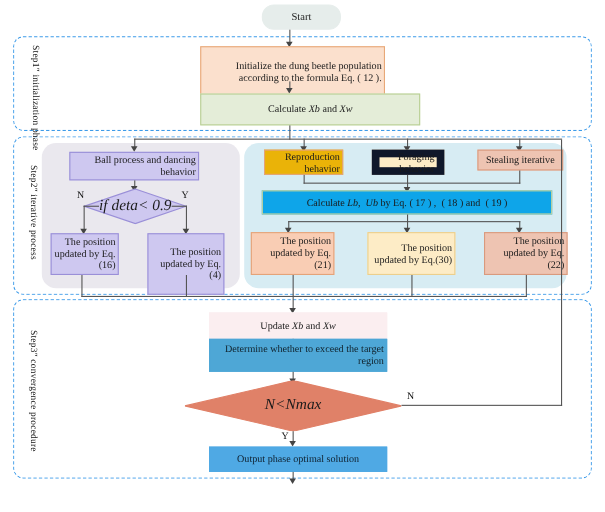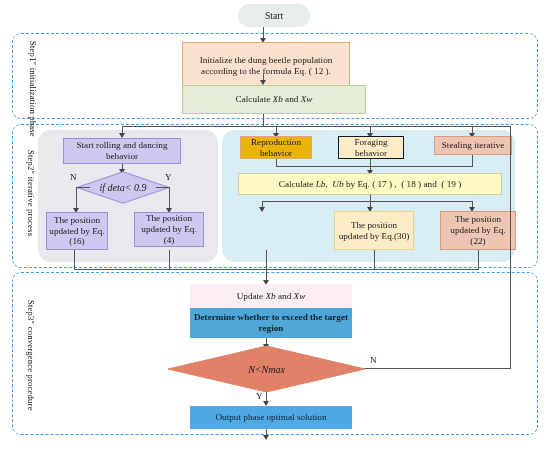--- a/index.html
+++ b/index.html
@@ -2,21 +2,21 @@
 <html><head>
 <meta charset="utf-8">
 <style>
   html,body{margin:0;padding:0;background:#ffffff;}
   body{width:550px;height:465px;position:relative;overflow:hidden;
        font-family:"Liberation Serif","DejaVu Serif",serif;color:#1a1a1a;}
   #stage{position:absolute;left:0;top:0;width:550px;height:465px;}
 
   
   .node{position:absolute;box-sizing:border-box;display:flex;align-items:center;
-        justify-content:center;text-align:center;line-height:1.18;
+        justify-content:center;text-align:right;line-height:1.18;
         font-size:9.2px;padding:1px 2px;}
   .term{border-radius:11px;background:#e6edeb;border:1px solid #e6edeb;font-size:9.6px;}
 
   
   .phase{position:absolute;box-sizing:border-box;border:1.3px dashed #3d9be9;
          border-radius:9px;background:transparent;}
 
   
   .panel{position:absolute;box-sizing:border-box;border-radius:13px;}
   .panel-left{background:#eae8ee;}
@@ -31,21 +31,21 @@
   .hline{position:absolute;height:1.4px;background:#555;}
   .arrow{position:absolute;width:0;height:0;border-left:3.6px solid transparent;
          border-right:3.6px solid transparent;border-top:5.2px solid #444;}
   .elab{position:absolute;font-size:9px;color:#111;}
 
   
   .diamond{position:absolute;box-sizing:border-box;}
   .diamond .dshape{position:absolute;left:0;top:0;width:100%;height:100%;}
   .diamond .dtext{position:absolute;left:0;top:0;width:100%;height:100%;
         display:flex;align-items:center;justify-content:center;text-align:center;
-        font-size:10px;font-style:italic;}
+        font-size:14px;font-style:italic;}
 </style>
 </head>
 <body>
 
 <div id="stage">
 
   <div class="phase" style="left:12px;top:33px;width:526px;height:86px;"></div>
   <div class="phase" style="left:12px;top:124px;width:526px;height:144px;"></div>
   <div class="phase" style="left:12px;top:272px;width:526px;height:163px;"></div>
 
@@ -60,21 +60,21 @@
 
   <div class="vline" style="left:263px;top:27px;height:13px;"></div>
   <div class="arrow" style="left:260px;top:38px;"></div>
 
   <div class="node" style="left:182px;top:42px;width:168px;height:48px;
               background:#fbe0cd;border:1px solid #e8a878;">Initialize the dung beetle population according to the formula Eq. ( 12 ).</div>
 
   <div class="vline" style="left:263px;top:74px;height:8px;"></div>
   <div class="arrow" style="left:260px;top:80px;"></div>
 
-  <div class="node" style="left:182px;top:85px;width:184px;height:29px;
+  <div class="node" style="left:182px;top:85px;width:200px;height:29px;
               background:#e4edd8;border:1px solid #b9cf94;">
     <span>Calculate&nbsp;<i>Xb</i>&nbsp;and&nbsp;<i>Xw</i></span>
   </div>
 
   <div class="vline" style="left:263px;top:114px;height:13px;"></div>
 
   <div class="hline" style="left:122px;top:126px;width:389px;"></div>
 
   <div class="vline" style="left:122px;top:126px;height:9px;"></div>
   <div class="arrow" style="left:119px;top:133px;"></div>
@@ -82,21 +82,21 @@
   <div class="vline" style="left:276px;top:126px;height:9px;"></div>
   <div class="arrow" style="left:273px;top:133px;"></div>
 
   <div class="vline" style="left:370px;top:126px;height:9px;"></div>
   <div class="arrow" style="left:367px;top:133px;"></div>
 
   <div class="vline" style="left:472px;top:126px;height:9px;"></div>
   <div class="arrow" style="left:469px;top:133px;"></div>
 
   <div class="node" style="left:63px;top:138px;width:118px;height:26px;
-              background:#cec8f0;border:1px solid #9a8fd8;">Start rolling and dancing behavior</div>
+              background:#cec8f0;border:1px solid #9a8fd8;">Ball process and dancing behavior</div>
 
   <div class="vline" style="left:122px;top:164px;height:7px;"></div>
   <div class="arrow" style="left:119px;top:169px;"></div>
 
   <div class="diamond" style="left:76px;top:171px;width:94px;height:33px;">
     <svg class="dshape" viewBox="0 0 94 33" preserveAspectRatio="none">
       <polygon points="47,0.8 93.2,16.5 47,32.2 0.8,16.5" fill="#cec8f0" stroke="#9a8fd8" stroke-width="1.1"></polygon>
     </svg>
     <div class="dtext">if deta&lt; 0.9</div>
   </div>
@@ -106,54 +106,56 @@
   <div class="arrow" style="left:73px;top:208px;"></div>
   <div class="elab" style="left:70px;top:172px;">N</div>
 
   <div class="hline" style="left:156px;top:187px;width:14px;"></div>
   <div class="vline" style="left:169px;top:187px;height:23px;"></div>
   <div class="arrow" style="left:166px;top:208px;"></div>
   <div class="elab" style="left:165px;top:172px;">Y</div>
 
   <div class="node" style="left:46px;top:212px;width:62px;height:38px;
               background:#cec8f0;border:1px solid #9a8fd8;">The position updated by Eq.(16)</div>
-  <div class="node" style="left:134px;top:212px;width:70px;height:35px;
+  <div class="node" style="left:134px;top:212px;width:70px;height:56px;
               background:#cec8f0;border:1px solid #9a8fd8;">The position updated by Eq.(4)</div>
 
   <div class="node" style="left:240px;top:136px;width:72px;height:23px;
               background:#eab308;border:1px solid #e4a379;">Reproduction behavior</div>
   <div class="node" style="left:338px;top:136px;width:66px;height:23px;
-              background:#fdecc6;border:1px solid #0f172a;">Foraging behavior</div>
+              background:#fdecc6;border:7px solid #0f172a;">Foraging behavior</div>
   <div class="node" style="left:434px;top:136px;width:78px;height:19px;
               background:#eec4b2;border:1px solid #d99a7e;">Stealing iterative</div>
 
   <div class="vline" style="left:276px;top:159px;height:8px;"></div>
   <div class="vline" style="left:370px;top:159px;height:8px;"></div>
   <div class="vline" style="left:472px;top:155px;height:12px;"></div>
   <div class="hline" style="left:276px;top:166px;width:197px;"></div>
   <div class="vline" style="left:370px;top:166px;height:7px;"></div>
   <div class="arrow" style="left:367px;top:170px;"></div>
 
   <div class="node" style="left:238px;top:173px;width:264px;height:22px;
-              background:#fef9c3;border:1px solid #c2d49c;">
+              background:#0ea5e9;border:1px solid #c2d49c;">
     <span>Calculate&nbsp;<i>Lb</i>,&nbsp; <i>Ub</i>&nbsp;by Eq. ( 17 ) ,&nbsp; ( 18 ) and&nbsp; ( 19 )</span>
   </div>
 
   <div class="vline" style="left:370px;top:195px;height:7px;"></div>
   <div class="hline" style="left:262px;top:201px;width:211px;"></div>
 
   <div class="vline" style="left:262px;top:201px;height:8px;"></div>
   <div class="arrow" style="left:259px;top:207px;"></div>
 
   <div class="vline" style="left:370px;top:201px;height:8px;"></div>
   <div class="arrow" style="left:367px;top:207px;"></div>
 
   <div class="vline" style="left:472px;top:201px;height:8px;"></div>
   <div class="arrow" style="left:469px;top:207px;"></div>
 
+  <div class="node" style="left:228px;top:211px;width:76px;height:39px;
+              background:#f9cdb4;border:1px solid #e4a379;">The position updated by Eq.(21)</div>
   <div class="node" style="left:334px;top:211px;width:80px;height:39px;
               background:#fdecc6;border:1px solid #eccf8c;">The position updated by Eq.(30)</div>
   <div class="node" style="left:440px;top:211px;width:76px;height:39px;
               background:#eec4b2;border:1px solid #d99a7e;">The position updated by Eq.(22)</div>
 
   <div class="vline" style="left:74px;top:250px;height:20px;"></div>
   <div class="vline" style="left:169px;top:250px;height:20px;"></div>
   <div class="vline" style="left:266px;top:250px;height:20px;"></div>
   <div class="vline" style="left:374px;top:250px;height:20px;"></div>
   <div class="vline" style="left:478px;top:250px;height:20px;"></div>
@@ -164,21 +166,21 @@
 
   <div class="node" style="left:190px;top:284px;width:162px;height:24px;
               background:#fbeef0;border:1px solid #fbeef0;">
     <span>Update&nbsp;<i>Xb</i>&nbsp;and&nbsp;<i>Xw</i></span>
   </div>
 
   <div class="vline" style="left:266px;top:308px;height:8px;"></div>
   <div class="arrow" style="left:263px;top:314px;"></div>
 
   <div class="node" style="left:190px;top:308px;width:162px;height:30px;
-              background:#4ea7d6;border:1px solid #4ea7d6;color:#10222c;font-weight:bold;">Determine whether to exceed the target region</div>
+              background:#4ea7d6;border:1px solid #4ea7d6;color:#10222c;">Determine whether to exceed the target region</div>
 
   <div class="vline" style="left:266px;top:338px;height:8px;"></div>
   <div class="arrow" style="left:263px;top:344px;"></div>
 
   <div class="diamond" style="left:168px;top:346px;width:197px;height:46px;">
     <svg class="dshape" viewBox="0 0 197 46" preserveAspectRatio="none">
       <polygon points="98.5,0 197,23 98.5,46 0,23" fill="#e08168" stroke="#e08168" stroke-width="1"></polygon>
     </svg>
     <div class="dtext">N&lt;Nmax</div>
   </div>

